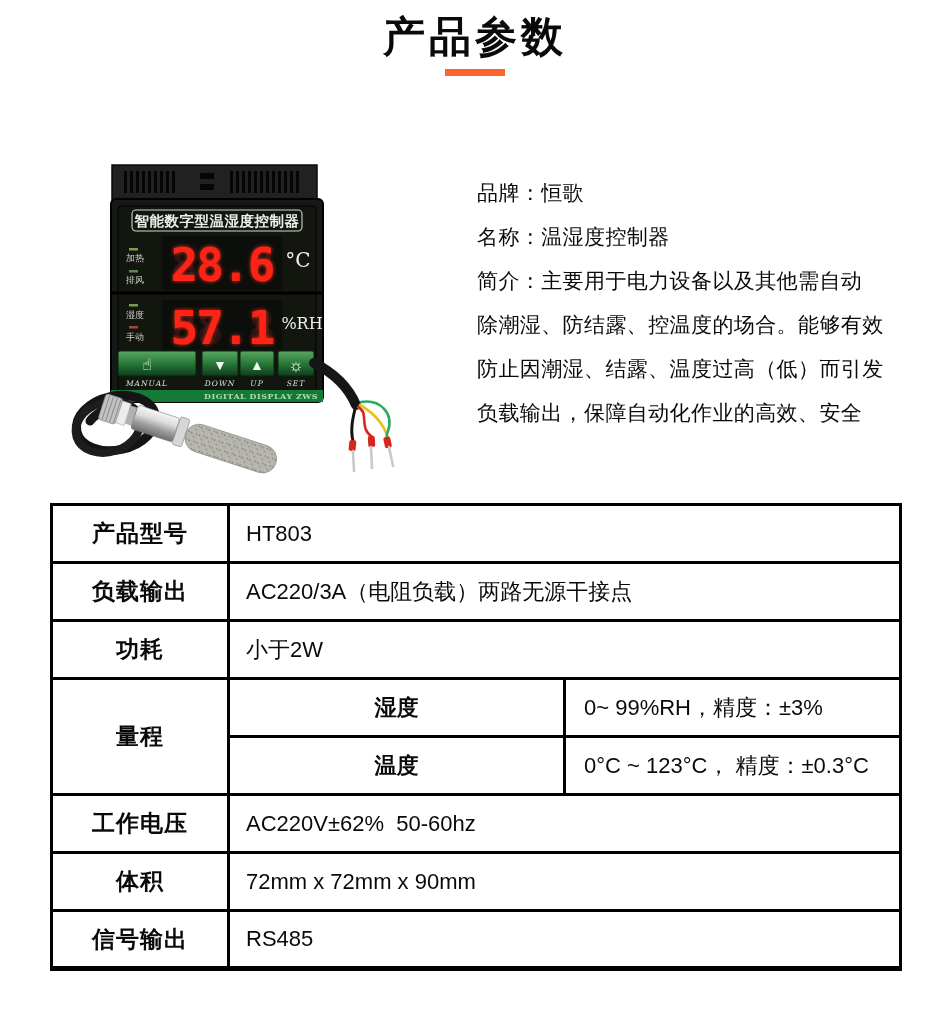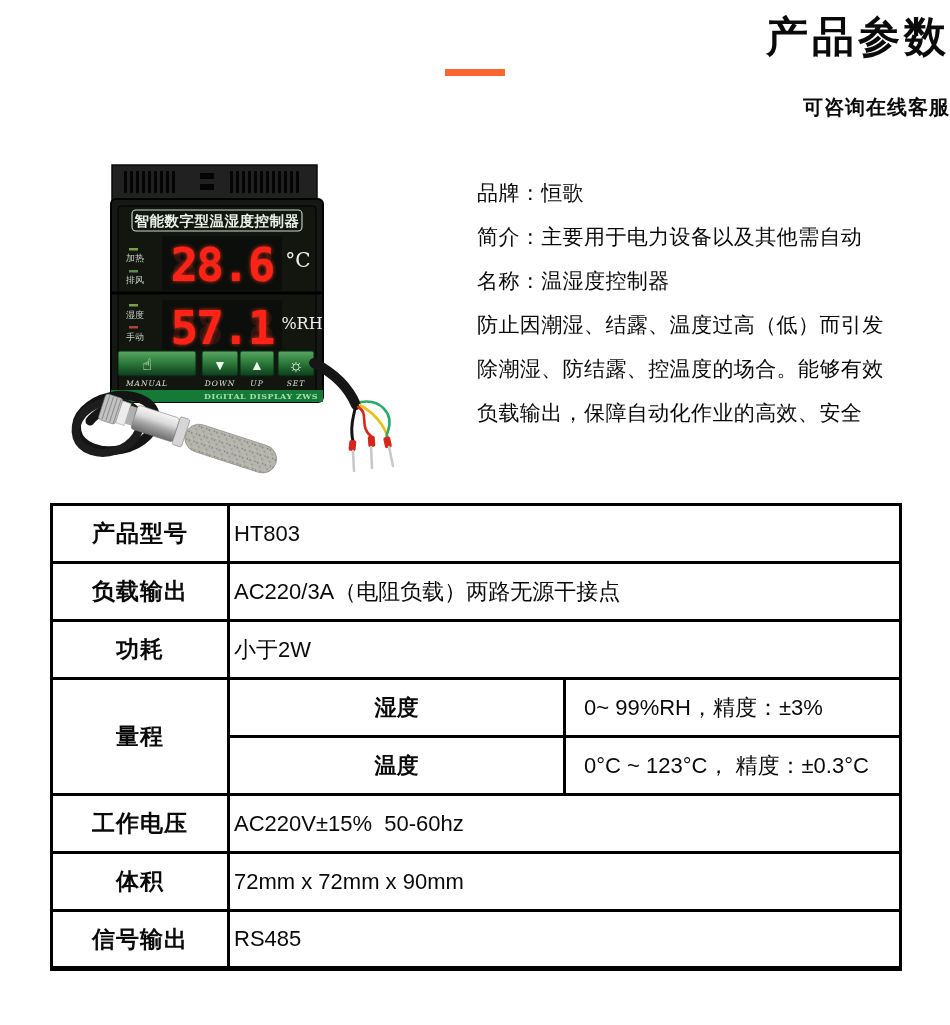--- a/index.html
+++ b/index.html
@@ -8,21 +8,21 @@
     position: relative;
     width: 950px;
     height: 1025px;
     background: #fff;
     overflow: hidden;
     font-family: "Liberation Sans", "DejaVu Sans", sans-serif;
     color: #0a0a0a;
   }
 
   
-  .hdr { text-align: right; }
+  .hdr { text-align: center; }
   .hdr h1 {
     margin: 0;
     padding-top: 12px;
     font-size: 42px;
     line-height: 50px;
     font-weight: bold;
     letter-spacing: 4px;
   }
   .accent-bar {
     width: 60px; height: 7px;
@@ -79,36 +79,35 @@
     font-size: 23px;
     letter-spacing: 1px;
   }
   td.sublbl {
     width: 76px;
     text-align: center;
     font-weight: bold;
     font-size: 22px;
   }
   td.val {
-    padding-left: 4px;
+    padding-left: 16px;
     font-size: 22px;
     font-weight: 500;
     white-space: pre-wrap;
   }
   td.val.indent { padding-left: 18px; }
 </style>
 </head>
 <body>
 
 <div class="page">
 
   <div class="hdr">
     <h1>产品参数</h1>
     <div class="accent-bar"></div>
-    <p class="sub first">可咨询在线客服</p>
   </div>
 
   <svg class="photo" viewBox="0 0 420 350" aria-hidden="true">
     <defs>
       <linearGradient id="btnG" x1="0" y1="0" x2="0" y2="1">
         <stop offset="0" stop-color="#5aa763"></stop>
         <stop offset="0.45" stop-color="#2e7d3c"></stop>
         <stop offset="1" stop-color="#0e3c1c"></stop>
       </linearGradient>
       <linearGradient id="metalG" x1="0" y1="0" x2="0" y2="1">
@@ -232,24 +231,24 @@
       <rect x="70" y="241" width="9" height="23" fill="#ececec" stroke="#9a9a9a" stroke-width="0.5"></rect>
       <rect x="79" y="243" width="7" height="19" fill="#b0b0b0"></rect>
       <rect x="86" y="240" width="44" height="25" rx="3" fill="url(#metalG)" stroke="#6b6b6b" stroke-width="0.5"></rect>
       <rect x="130" y="238" width="10" height="29" rx="2" fill="#d6d6d6" stroke="#808080" stroke-width="0.6"></rect>
       <rect x="140" y="239" width="95" height="28" rx="14" fill="url(#speck)" stroke="#95958c" stroke-width="0.8"></rect>
     </g>
   </svg>
 
   <div class="info">
     <p>品牌：恒歌</p>
+    <p>名称：温湿度控制器</p>
     <p>简介：主要用于电力设备以及其他需自动</p>
-    <p>名称：温湿度控制器</p>
+    <p>除潮湿、防结露、控温度的场合。能够有效</p>
     <p>防止因潮湿、结露、温度过高（低）而引发</p>
-    <p>除潮湿、防结露、控温度的场合。能够有效</p>
     <p>负载输出，保障自动化作业的高效、安全</p>
   </div>
 
   <table class="spec">
     <tbody>
       <tr>
         <td class="lbl">产品型号</td>
         <td class="val" colspan="2">HT803</td>
       </tr>
       <tr>
@@ -264,21 +263,21 @@
         <td class="lbl" rowspan="2">量程</td>
         <td class="sublbl">湿度</td>
         <td class="val indent">0~ 99%RH，精度：±3%</td>
       </tr>
       <tr>
         <td class="sublbl">温度</td>
         <td class="val indent">0°C ~ 123°C， 精度：±0.3°C</td>
       </tr>
       <tr>
         <td class="lbl">工作电压</td>
-        <td class="val" colspan="2">AC220V±15%  50-60hz</td>
+        <td class="val" colspan="2">AC220V±62%  50-60hz</td>
       </tr>
       <tr>
         <td class="lbl">体积</td>
         <td class="val" colspan="2">72mm x 72mm x 90mm</td>
       </tr>
       <tr>
         <td class="lbl">信号输出</td>
         <td class="val" colspan="2">RS485</td>
       </tr>
     </tbody>

